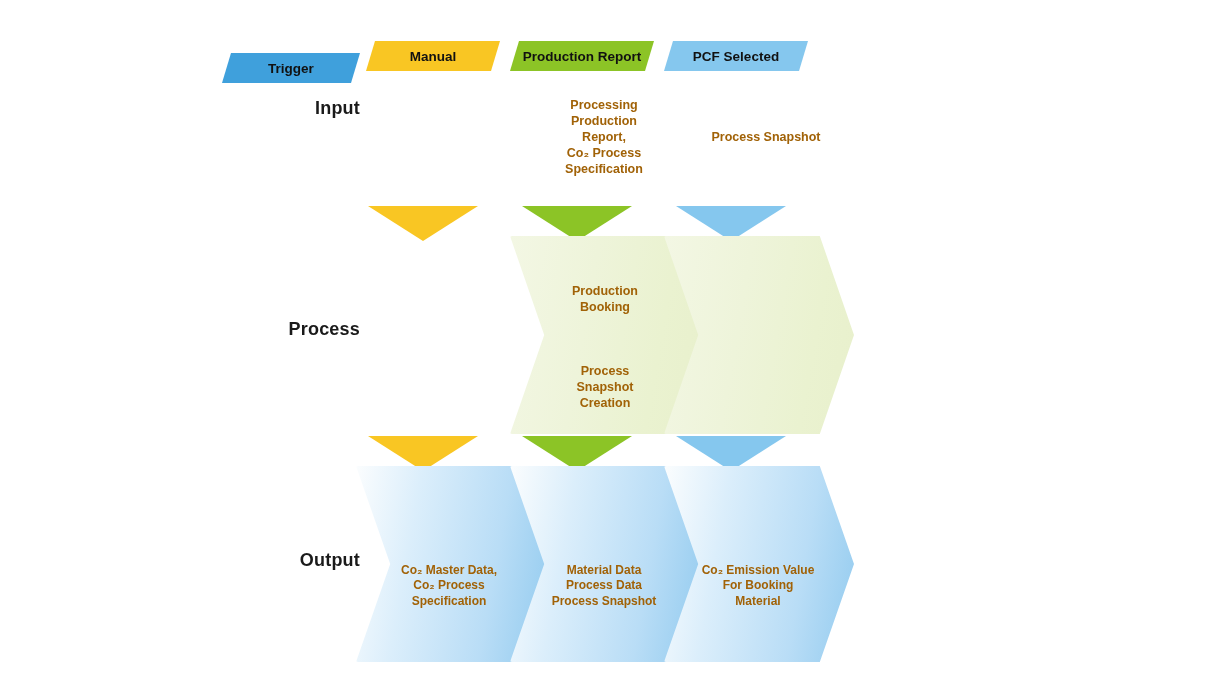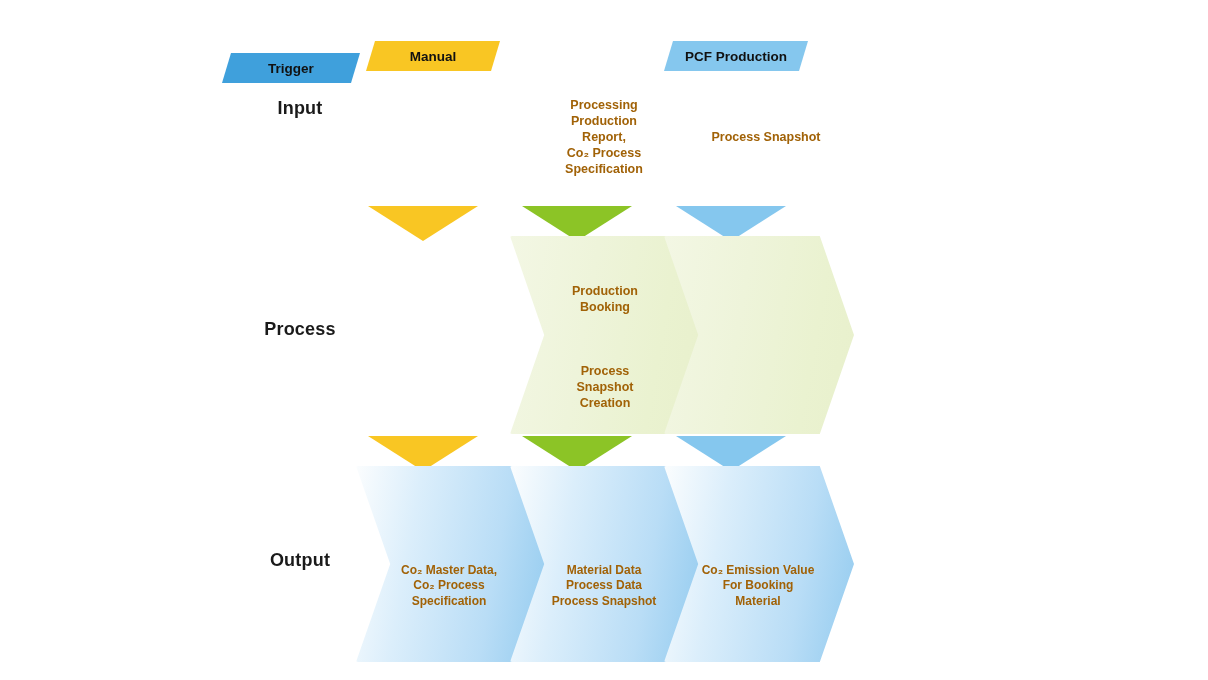--- a/index.html
+++ b/index.html
@@ -15,21 +15,21 @@
     width: 1208px;
     height: 680px;
     background: #ffffff;
   }
 
   
   .row-label {
     position: absolute;
     left: 240px;
     width: 120px;
-    text-align: center;
+    text-align: right;
     font-size: 18px;
     font-weight: bold;
     color: #1a1a1a;
     letter-spacing: .2px;
   }
   #lbl-input   { top: 98px; }
   #lbl-process { top: 319px; }
   #lbl-output  { top: 550px; }
 
   
@@ -110,22 +110,25 @@
   <div class="row-label" id="lbl-input">Input</div>
   <div class="row-label" id="lbl-process">Process</div>
   <div class="row-label" id="lbl-output">Output</div>
 
   <div class="hdr" style="left:222px; width:138px; background:#3fa0dc;margin-top:12px;">
     <span>Trigger</span>
   </div>
   <div class="hdr" style="left:366px; width:134px; background:#f9c623;">
     <span>Manual</span>
   </div>
+  <div class="hdr" style="left:510px; width:144px; background:#8cc426;">
+    <span>Production Report</span>
+  </div>
   <div class="hdr" style="left:664px; width:144px; background:#85c7ee;">
-    <span>PCF Production</span>
+    <span>PCF Selected</span>
   </div>
 
   <div class="cell" style="left:345px; top:78px; width:150px; height:118px;">
     <div class="txt"></div>
   </div>
   <div class="cell" style="left:499px; top:78px; width:150px; height:118px;">
     <div class="txt"></div>
   </div>
   <div class="cell" style="left:528px; top:78px; width:152px; height:118px;">
     <div class="txt">Processing

